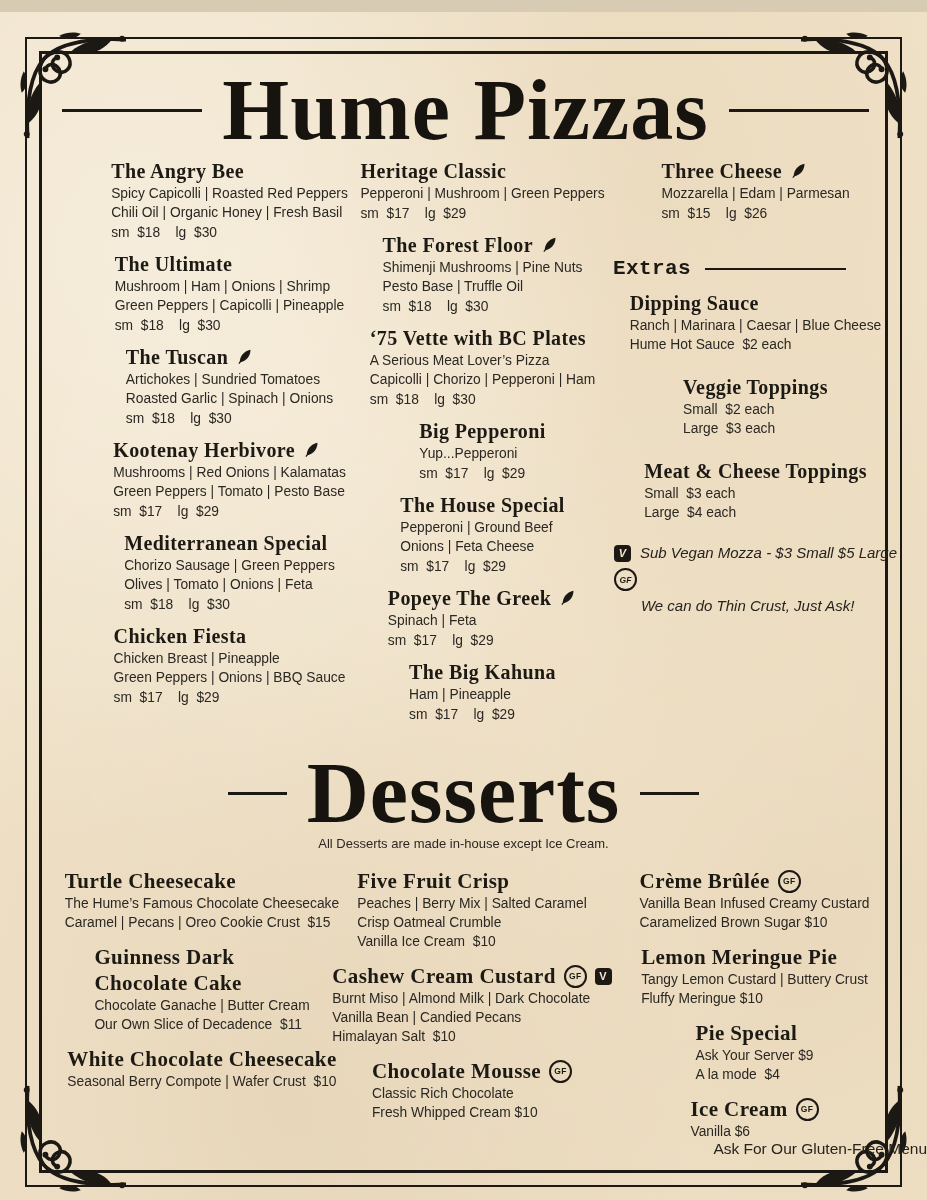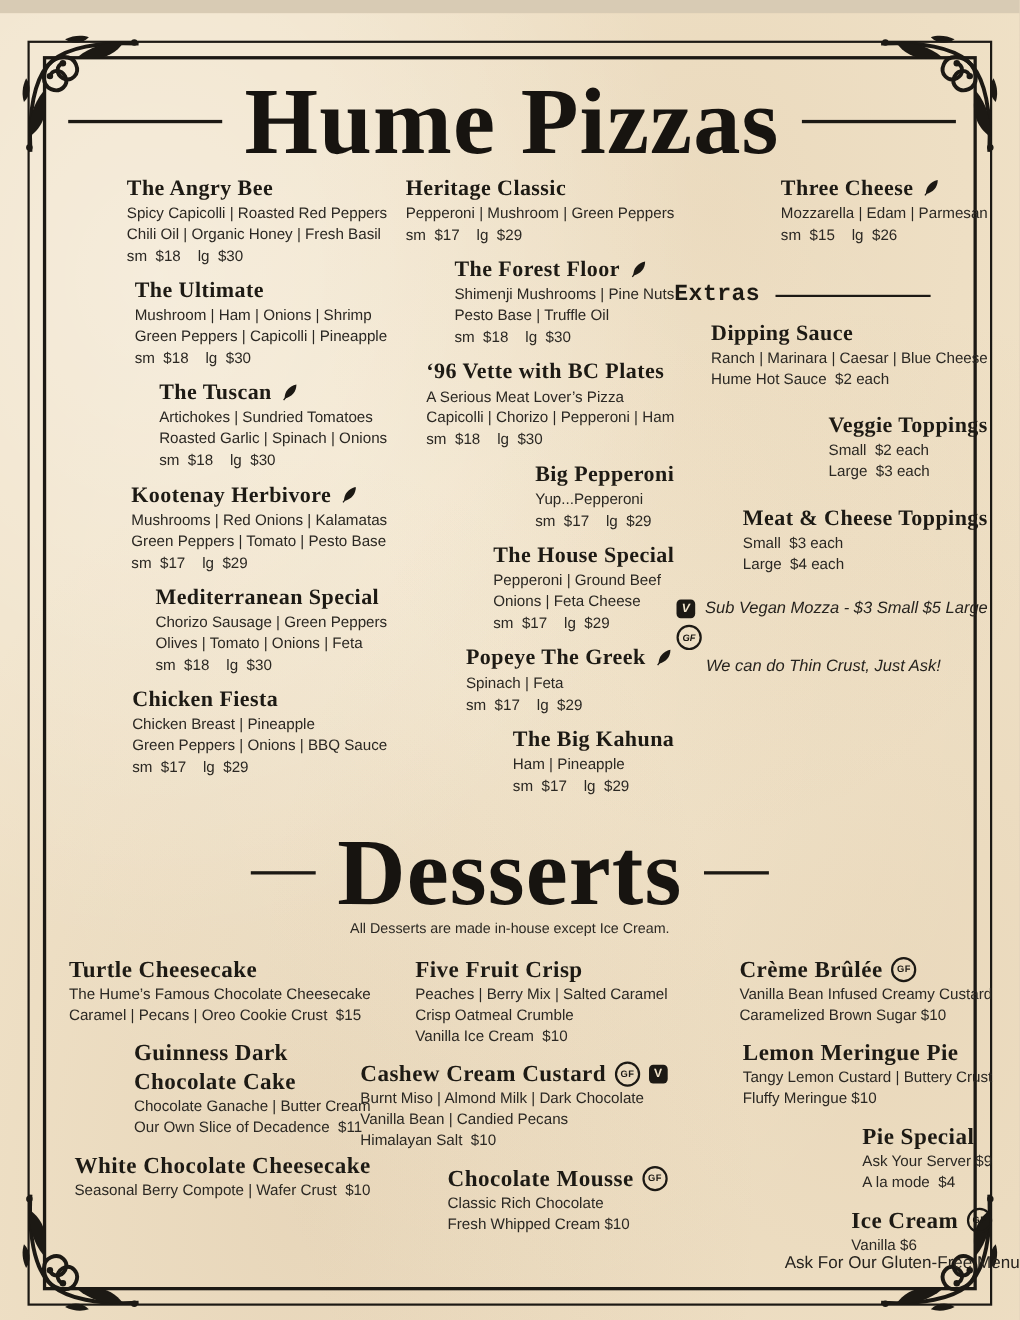--- a/index.html
+++ b/index.html
@@ -34,21 +34,21 @@
     font-size:86px;line-height:1;letter-spacing:1px;color:#171410;white-space:nowrap;
   }
   #pizzas-title{left:62px;right:58px;top:58px;height:80px;}
   #desserts-title{left:228px;right:228px;top:742px;height:78px;}
   #desserts-subtitle{position:absolute;left:0;right:0;top:824px;text-align:center;
     font-size:13px;color:#2b2823;}
 
   .menu-grid{position:absolute;display:grid;}
   #pizzas-grid{top:146px;left:107px;grid-template-columns:245px 261px 285px;}
   #desserts-grid{top:856px;left:67px;grid-template-columns:270px 270px 295px;}
-  .menu-col{display:flex;flex-direction:column;gap:8px;align-items:flex-end;}
+  .menu-col{display:flex;flex-direction:column;gap:8px;align-items:center;}
   #desserts-grid .menu-col{gap:12px;}
 
   .item{display:flex;flex-direction:column;align-items:flex-start;}
   .item-name{
     font-family:"Liberation Serif", serif;font-weight:bold;
     font-size:20px;line-height:26px;letter-spacing:.4px;color:#1d1a14;
     display:flex;align-items:center;gap:8px;white-space:nowrap;
   }
   #desserts-grid .item-name{font-size:21px;}
   .item-line{font-size:13.8px;line-height:19px;white-space:pre;color:#2b2823;}
@@ -196,21 +196,21 @@
             <svg class="leaf" viewBox="0 0 20 20">
               <use href="#leaf-shape"></use>
             </svg>
           </div>
         <div class="item-line">Shimenji Mushrooms | Pine Nuts</div>
         <div class="item-line">Pesto Base | Truffle Oil</div>
         <div class="item-price">sm  $18    lg  $30</div>
       </div>
       <div class="item">
         <div class="item-name">
-            <span>‘96 Vette with BC Plates</span>
+            <span>‘75 Vette with BC Plates</span>
           </div>
         <div class="item-line">A Serious Meat Lover’s Pizza</div>
         <div class="item-line">Capicolli | Chorizo | Pepperoni | Ham</div>
         <div class="item-price">sm  $18    lg  $30</div>
       </div>
       <div class="item">
         <div class="item-name">
             <span>Big Pepperoni</span>
           </div>
         <div class="item-line">Yup...Pepperoni</div>

